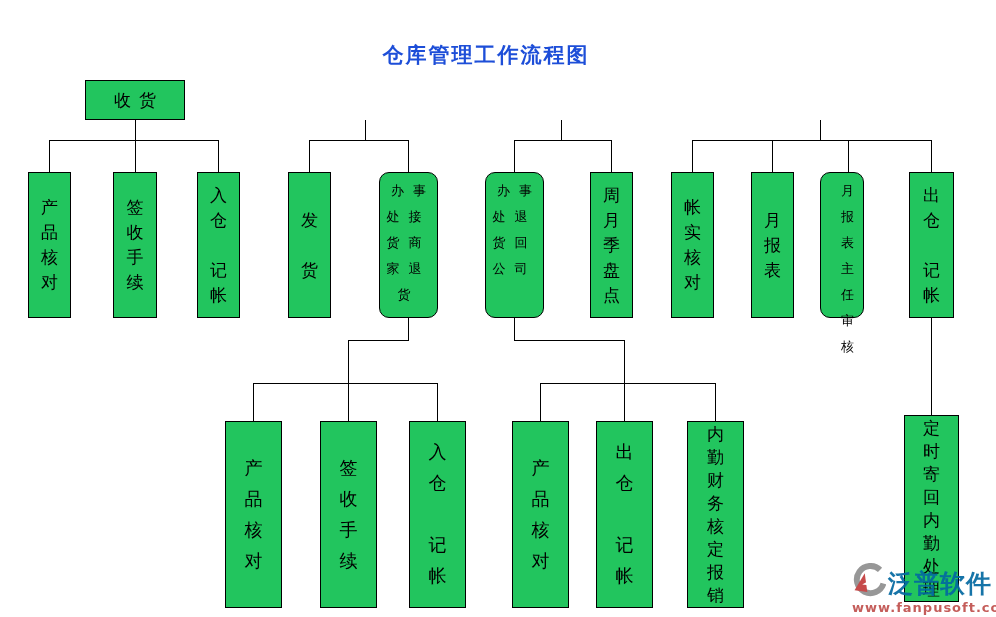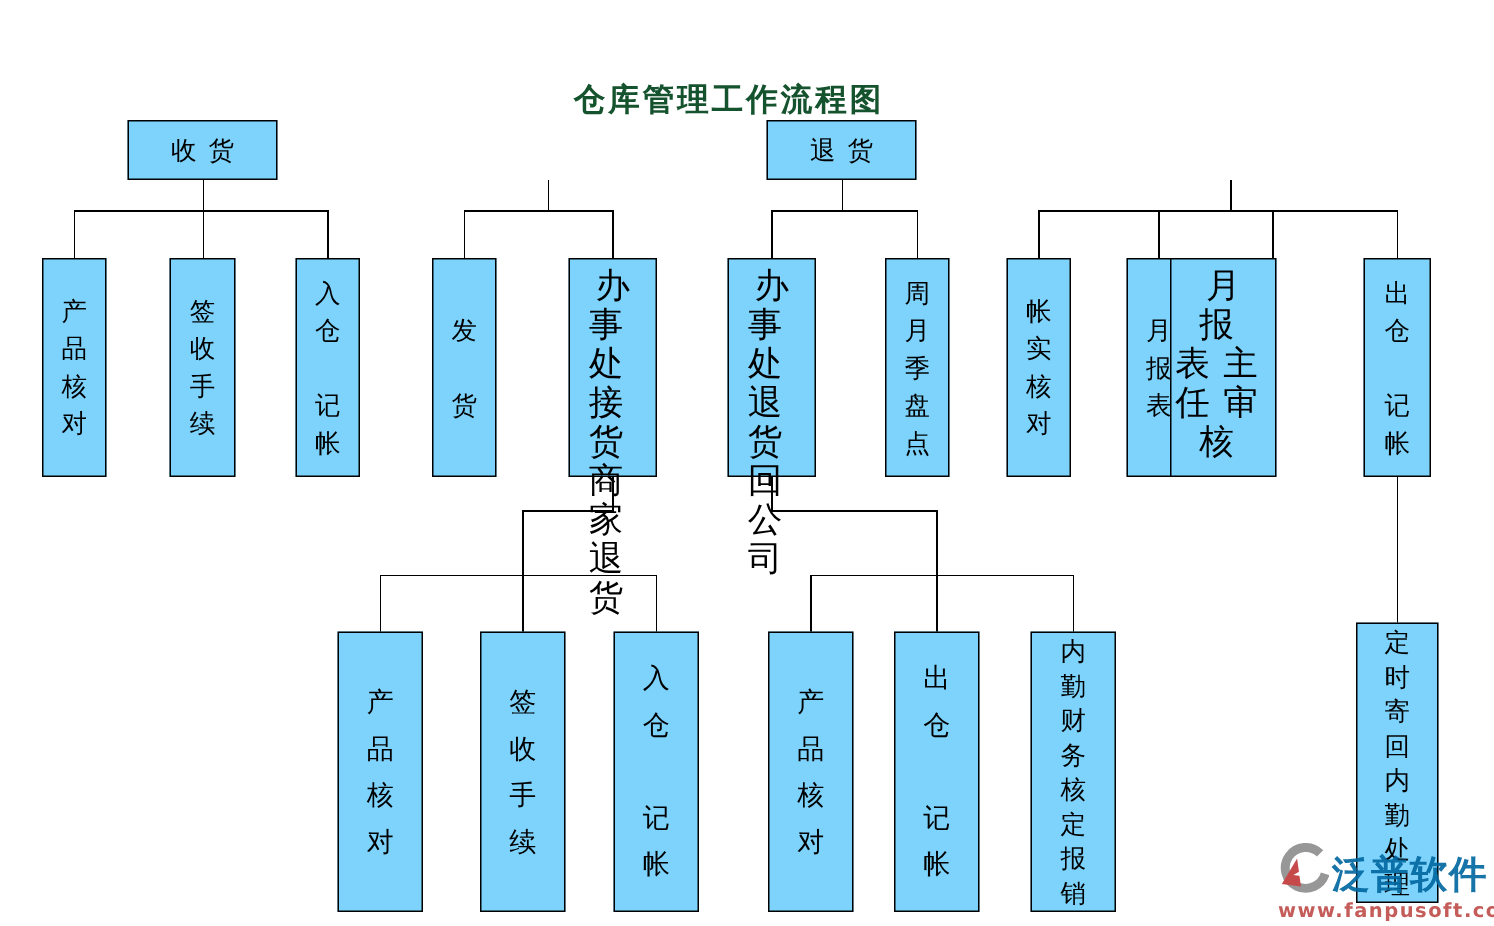--- a/index.html
+++ b/index.html
@@ -1,29 +1,29 @@
 <!DOCTYPE html>
 <html><head>
 <meta charset="utf-8">
 <style>
   html,body{margin:0;padding:0;background:#fff;}
   .canvas{position:relative;width:996px;height:617px;background:#ffffff;overflow:hidden;
           font-family:"Liberation Serif","DejaVu Serif",serif;color:#000;}
-  .title{position:absolute;top:52px;left:0;width:972px;text-align:center;
-         font-size:21px;font-weight:bold;letter-spacing:2px;color:#14532d;
+  .title{position:absolute;top:41px;left:0;width:972px;text-align:center;
+         font-size:21px;font-weight:bold;letter-spacing:2px;color:#1d4ed8;
          font-family:"DejaVu Sans","Liberation Sans",sans-serif;}
   svg.lines{position:absolute;left:0;top:0;pointer-events:none;}
-  .box{position:absolute;border:1px solid #000;box-sizing:border-box;background:#7dd3fc;
+  .box{position:absolute;border:1px solid #000;box-sizing:border-box;background:#22c55e;
        display:flex;align-items:center;justify-content:center;text-align:center;}
   .hbox{font-size:17px;letter-spacing:8px;text-indent:8px;}
   .vcell{font-size:17px;line-height:25px;white-space:pre-line;}
   .lv2{font-size:18px;line-height:31px;}
   .dense{font-size:17px;line-height:23px;}
-  .wrap2{font-size:23px;line-height:26px;white-space:pre-line;letter-spacing:9px;text-indent:9px;
-         align-items:flex-start;padding-top:5px;}
+  .wrap2{font-size:13px;line-height:26px;white-space:pre-line;letter-spacing:9px;text-indent:9px;
+         align-items:flex-start;padding-top:5px;border-radius:10px;}
   .watermark{position:absolute;right:4px;bottom:2px;width:140px;z-index:5;opacity:0.92;}
   .wm-row{display:flex;align-items:center;justify-content:flex-end;}
   .wm-brand{font-size:25px;font-weight:bold;color:#0369a1;letter-spacing:1px;
             font-family:"DejaVu Sans","Liberation Sans",sans-serif;}
   .wm-url{font-size:13px;font-weight:bold;color:#c0504d;text-align:center;margin-top:-3px;
           font-family:"DejaVu Sans","Liberation Sans",sans-serif;letter-spacing:1px;}
 </style>
 </head>
 <body>
 
@@ -44,21 +44,20 @@
 
       <path d="M514.5,318 V341 M514.5,340.5 H624.5 M624.5,340 V421 M540.5,383.5 H715.5 M540.5,383 V421 M715.5,383 V433"></path>
 
       <path d="M820.5,120 V140 M692.5,140.5 H931.5 M692.5,140 V172 M772.5,140 V172 M848.5,140 V172 M931.5,140 V172"></path>
 
       <path d="M931.5,318 V415"></path>
     </g>
   </svg>
 
   <div class="box hbox" style="left:85px;top:80px;width:100px;height:40px;">收货</div>
-  <div class="box hbox" style="left:511px;top:80px;width:100px;height:40px;">退货</div>
 
   <div class="box vcell" style="left:28px;top:172px;width:43px;height:146px;">产
 品
 核
 对</div>
   <div class="box vcell" style="left:113px;top:172px;width:44px;height:146px;">签
 收
 手
 续</div>
   <div class="box vcell" style="left:197px;top:172px;width:43px;height:146px;">入
@@ -86,21 +85,21 @@
 盘
 点</div>
 
   <div class="box vcell" style="left:671px;top:172px;width:43px;height:146px;">帐
 实
 核
 对</div>
   <div class="box vcell" style="left:751px;top:172px;width:43px;height:146px;">月
 报
 表</div>
-  <div class="box wrap2" style="left:780px;top:172px;width:71px;height:146px;">月报
+  <div class="box wrap2" style="left:820px;top:172px;width:44px;height:146px;text-align:right;">月报
 表主
 任审
 核</div>
   <div class="box vcell" style="left:909px;top:172px;width:45px;height:146px;">出
 仓
 
 记
 帐</div>
 
   <div class="box vcell lv2" style="left:225px;top:421px;width:57px;height:187px;">产

